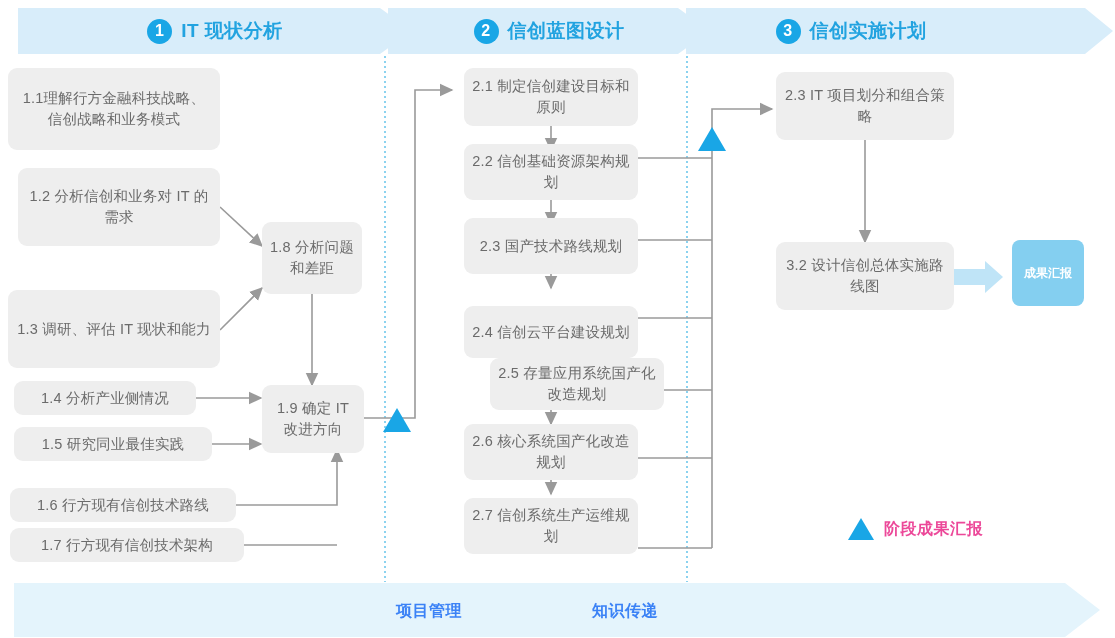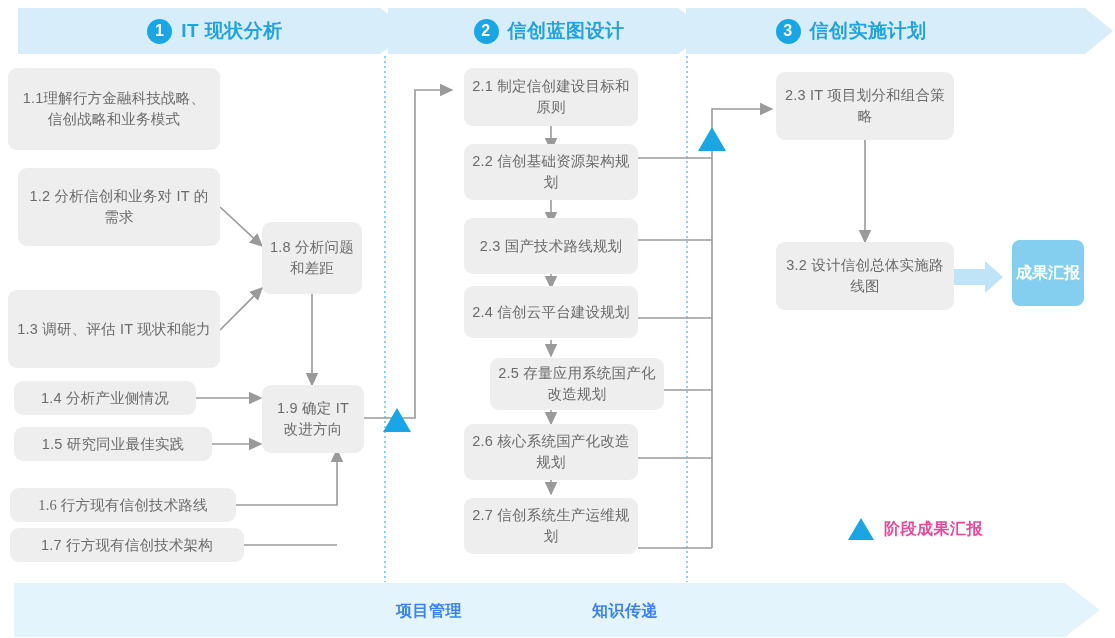--- a/index.html
+++ b/index.html
@@ -64,21 +64,21 @@
     color:#3b82f6;
     letter-spacing:.5px;
   }
   
   .chip{
     position:absolute;
     background:#84cff0;
     border-radius:8px;
     color:#ffffff;
     font-weight:bold;
-    font-size:16px;
+    font-size:12px;
     line-height:22px;
     display:flex;align-items:center;justify-content:center;
     text-align:left;
   }
   
   .legend{
     position:absolute;
     display:flex;align-items:center;gap:10px;
   }
   .legend-label{
@@ -195,21 +195,21 @@
   </div>
   <div class="node" style="left:8px;top:290px;width:212px;height:78px;">
     <span>1.3 调研、评估 IT 现状和能力</span>
   </div>
   <div class="node" style="left:14px;top:381px;width:182px;height:34px;">
     <span>1.4 分析产业侧情况</span>
   </div>
   <div class="node" style="left:14px;top:427px;width:198px;height:34px;">
     <span>1.5 研究同业最佳实践</span>
   </div>
-  <div class="node" style="left:10px;top:488px;width:226px;height:34px;font-family:Liberation Serif, serif;">
+  <div class="node" style="left:10px;top:488px;width:226px;height:34px;">
     <span>1.6 行方现有信创技术路线</span>
   </div>
   <div class="node" style="left:10px;top:528px;width:234px;height:34px;">
     <span>1.7 行方现有信创技术架构</span>
   </div>
 
   <div class="node" style="left:262px;top:222px;width:100px;height:72px;">
     <span>1.8 分析问题和差距</span>
   </div>
   <div class="node" style="left:262px;top:385px;width:102px;height:68px;">
@@ -218,21 +218,21 @@
 
   <div class="node" style="left:464px;top:68px;width:174px;height:58px;">
     <span>2.1 制定信创建设目标和原则</span>
   </div>
   <div class="node" style="left:464px;top:144px;width:174px;height:56px;">
     <span>2.2 信创基础资源架构规划</span>
   </div>
   <div class="node" style="left:464px;top:218px;width:174px;height:56px;">
     <span>2.3 国产技术路线规划</span>
   </div>
-  <div class="node" style="left:464px;top:286px;width:174px;height:52px;">
+  <div class="node" style="left:464px;top:306px;width:174px;height:52px;">
     <span>2.4 信创云平台建设规划</span>
   </div>
   <div class="node" style="left:464px;top:358px;width:174px;height:52px;margin-left:26px;">
     <span>2.5 存量应用系统国产化改造规划</span>
   </div>
   <div class="node" style="left:464px;top:424px;width:174px;height:56px;">
     <span>2.6 核心系统国产化改造规划</span>
   </div>
   <div class="node" style="left:464px;top:498px;width:174px;height:56px;">
     <span>2.7 信创系统生产运维规划</span>

